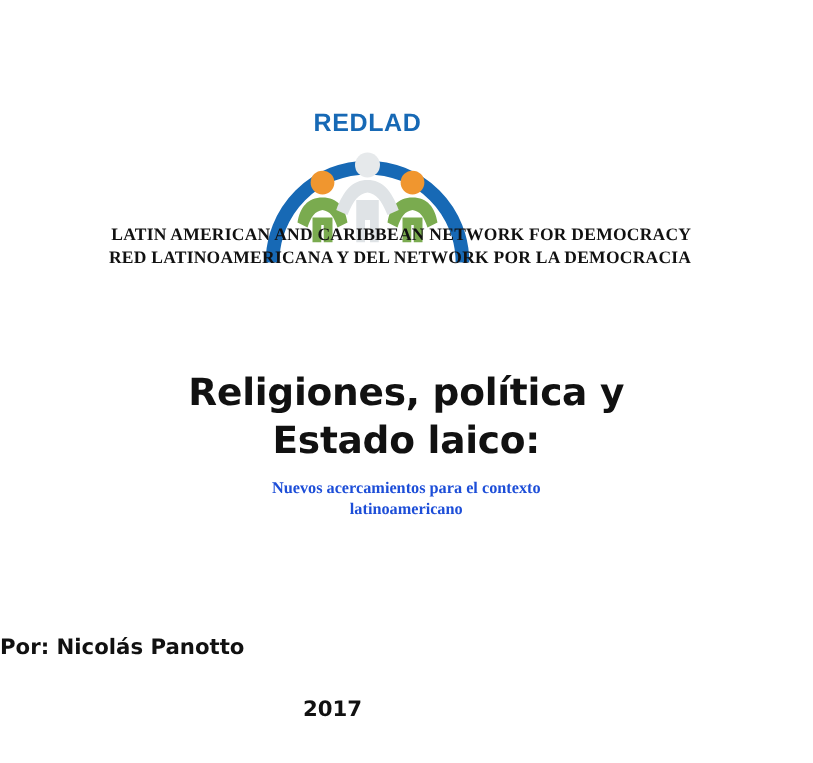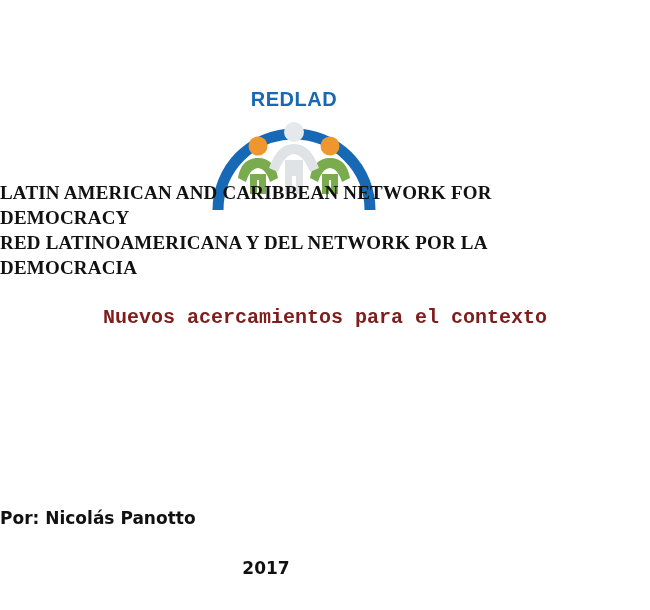--- a/index.html
+++ b/index.html
@@ -58,24 +58,24 @@
     letter-spacing: 0.5px;
     color: #1769b5;
   }
 
   
   .org-lines {
     position: absolute;
     top: 180px;
     left: 0;
     width: 553px;
-    text-align: left;
+    text-align: right;
     font-family: "Liberation Serif", serif;
     font-weight: bold;
-    font-size: 19px;
+    font-size: 14px;
     color: #111111;
     line-height: 1.32;
     letter-spacing: 0.2px;
   }
 
   
   .title-block {
     position: absolute;
     top: 296px;
     left: 0;
@@ -85,24 +85,24 @@
   .title {
     font-family: "DejaVu Sans", sans-serif;
     font-weight: bold;
     font-size: 30px;
     color: #111111;
     line-height: 1.28;
     letter-spacing: -0.2px;
   }
   .subtitle {
     margin-top: 8px;
-    font-family: Liberation Mono, monospace;
+    font-family: Liberation Serif, serif;
     font-weight: bold;
-    font-size: 20px;
-    color: #7f1d1d;
+    font-size: 13px;
+    color: #1d4ed8;
     line-height: 1.35;
   }
 
   
   .author {
     position: absolute;
     top: 508px;
     left: 0;
     width: 650px;
     text-align: left;
@@ -151,22 +151,27 @@
       <div class="logo-word">REDLAD</div>
     </div>
   </div>
 
   <div class="org-lines">
     <div>LATIN AMERICAN AND CARIBBEAN NETWORK FOR DEMOCRACY</div>
     <div>RED LATINOAMERICANA Y DEL NETWORK POR LA DEMOCRACIA</div>
   </div>
 
   <div class="title-block">
+    <div class="title">
+      <div>Religiones, política y</div>
+      <div>Estado laico:</div>
+    </div>
     <div class="subtitle">
       <div>Nuevos acercamientos para el contexto</div>
+      <div>latinoamericano</div>
     </div>
   </div>
 
   <div class="author">Por: Nicolás Panotto</div>
 
   <div class="year">2017</div>
 
 </div>
 
 </body></html>

